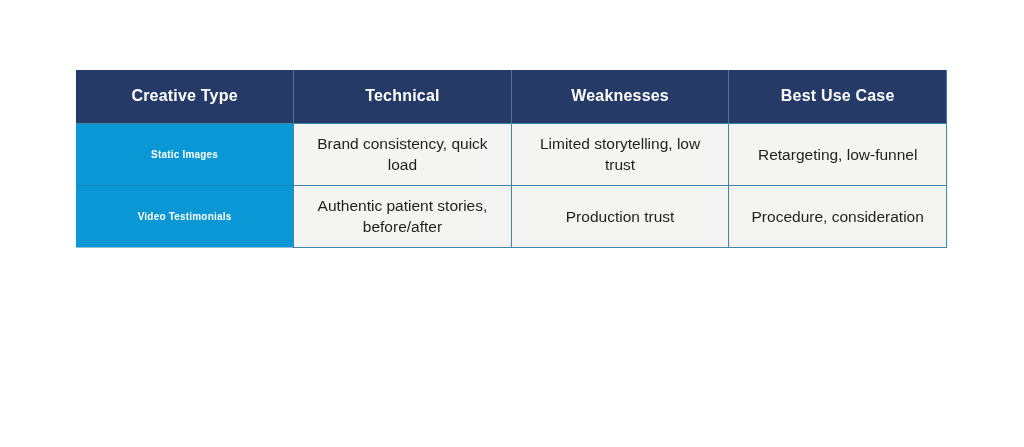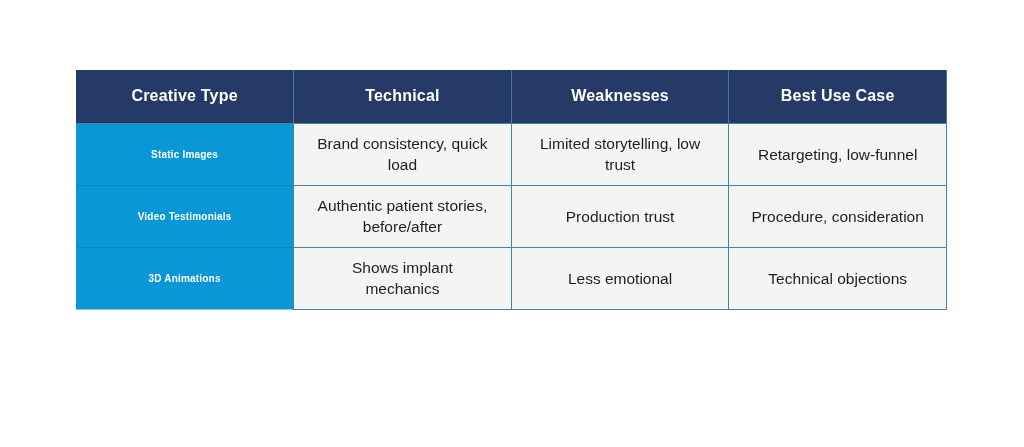--- a/index.html
+++ b/index.html
@@ -95,22 +95,15 @@
 trust</td>
         <td>Retargeting, low-funnel</td>
       </tr>
       <tr>
         <th scope="row">Video Testimonials</th>
         <td>Authentic patient stories,
 before/after</td>
         <td>Production trust</td>
         <td>Procedure, consideration</td>
       </tr>
-      <tr>
-        <th scope="row">3D Animations</th>
-        <td>Shows implant
-mechanics</td>
-        <td>Less emotional</td>
-        <td>Technical objections</td>
-      </tr>
     </tbody>
   </table>
 </div>
 
 </body></html>

